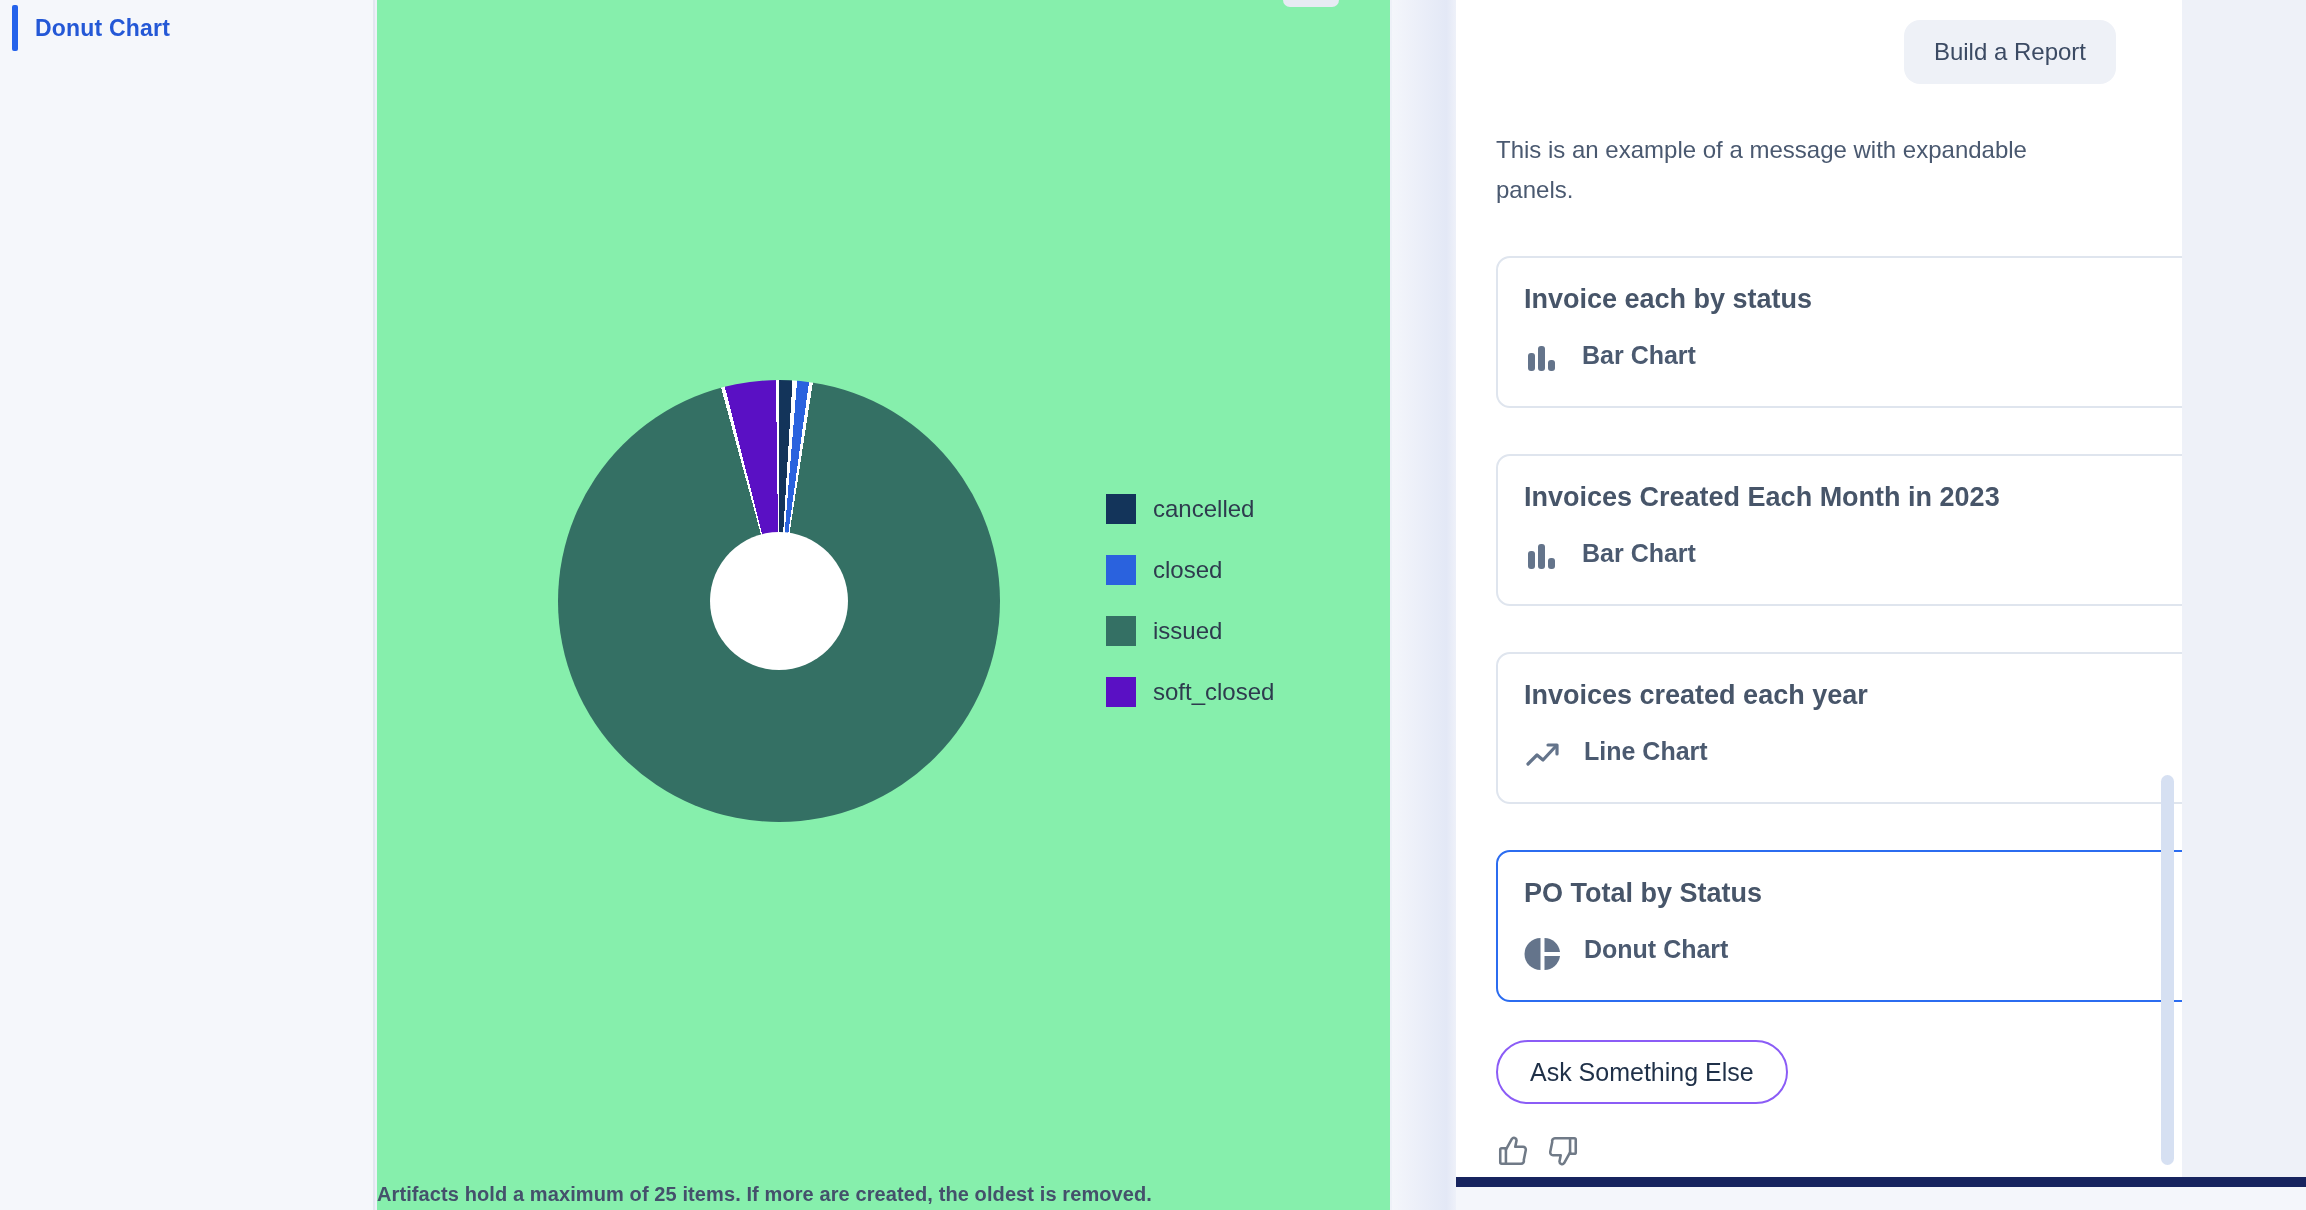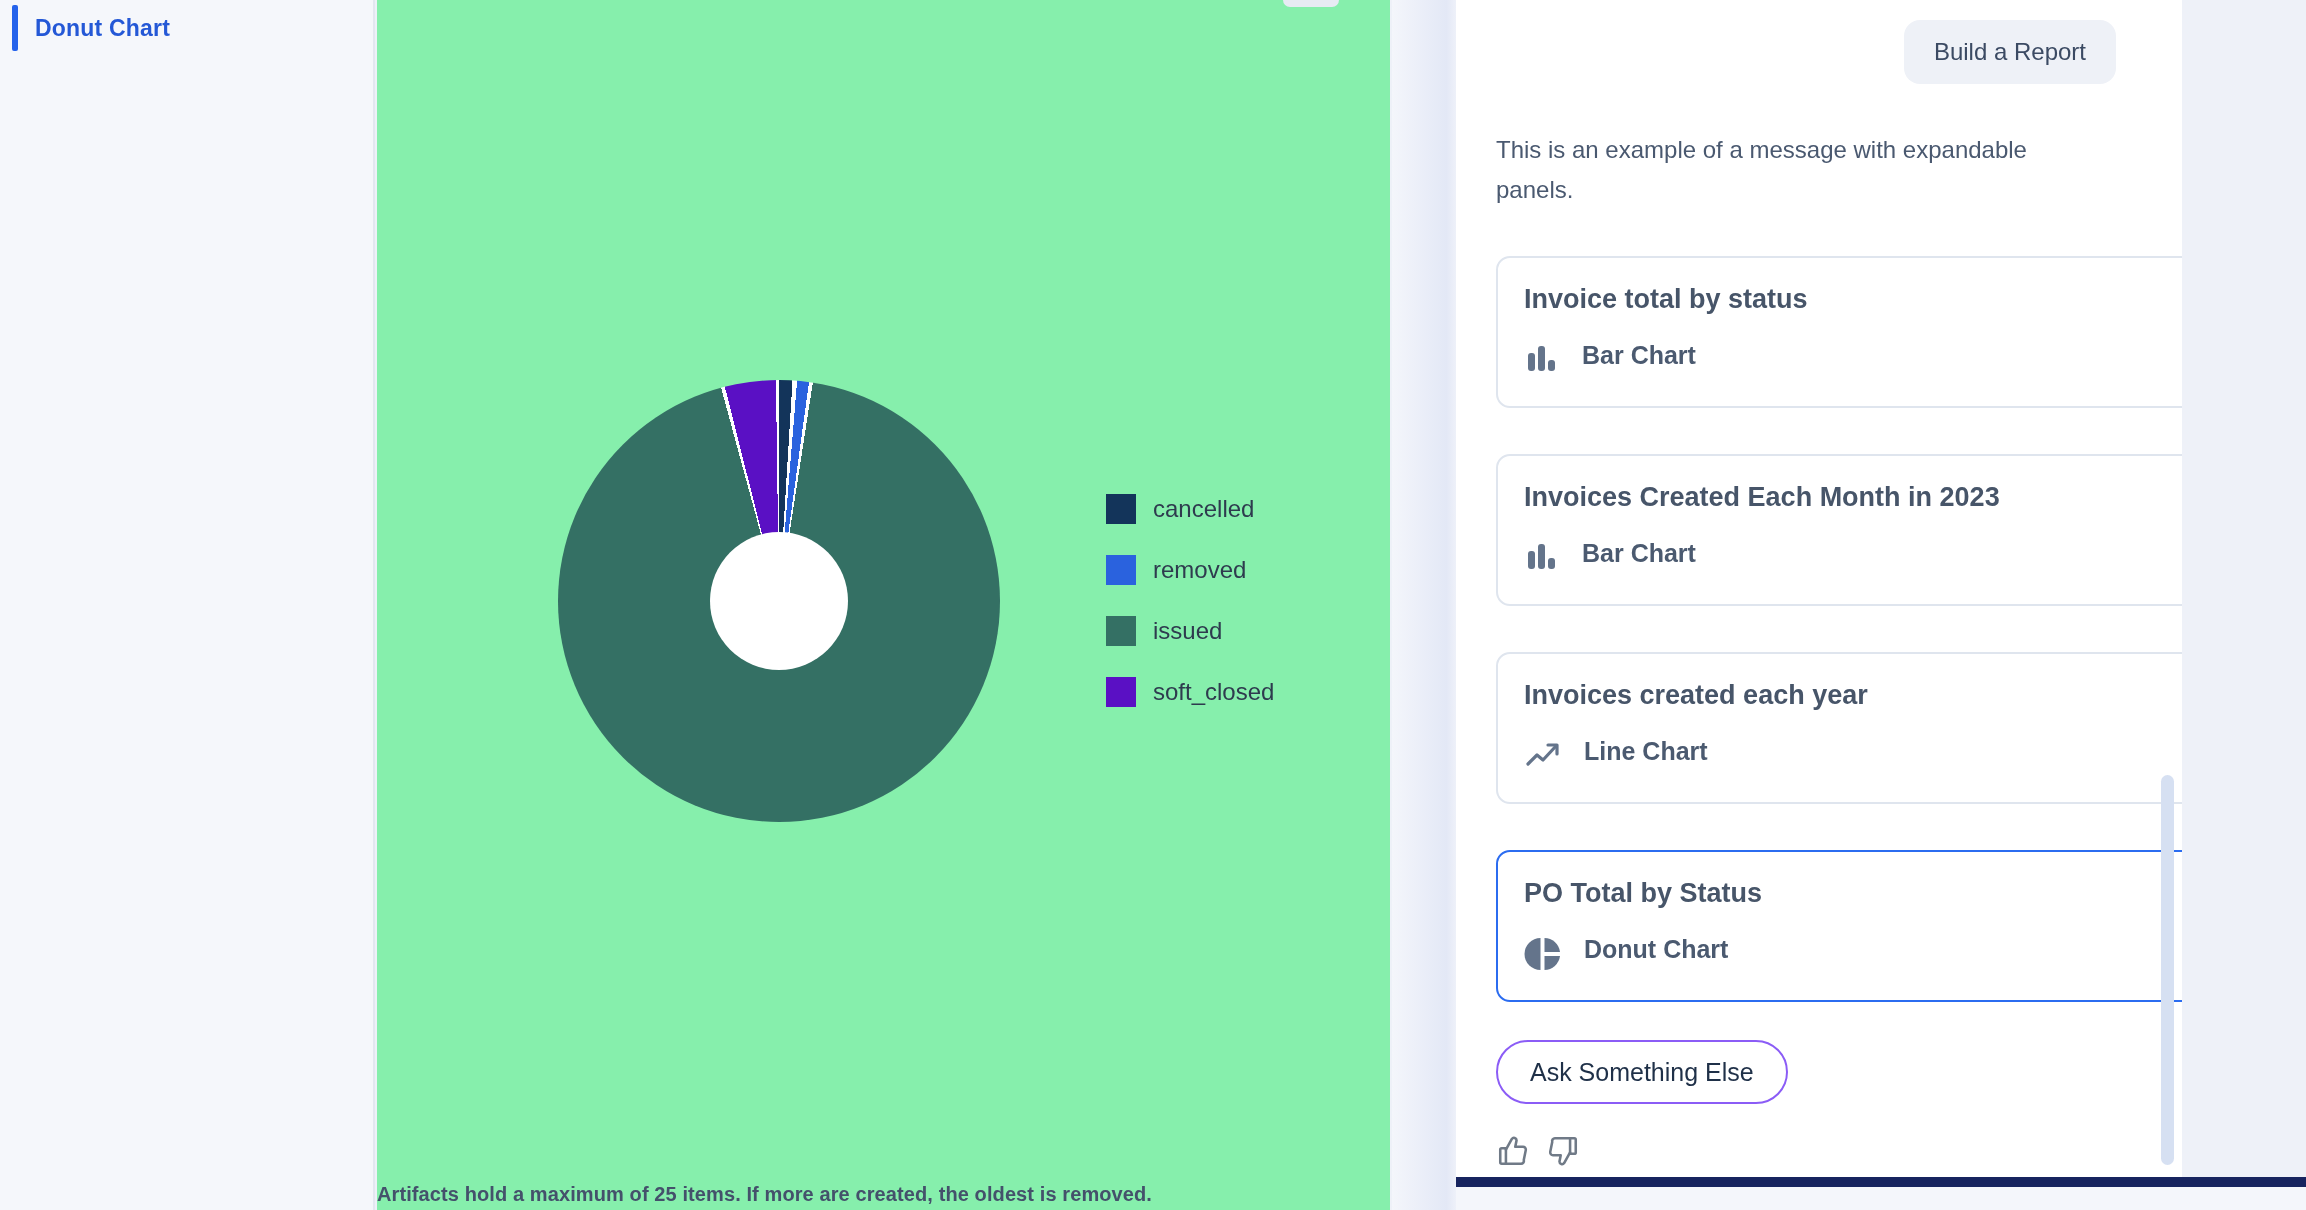--- a/index.html
+++ b/index.html
@@ -130,21 +130,21 @@
     <div class="donut-hole"></div>
   </div>
 
   <div class="legend">
     <div class="legend-row">
       <div class="legend-swatch" style="background-color: rgb(19, 52, 90);"></div>
       <span class="legend-label">cancelled</span>
     </div>
     <div class="legend-row">
       <div class="legend-swatch" style="background-color: rgb(42, 98, 222);"></div>
-      <span class="legend-label">removed</span>
+      <span class="legend-label">closed</span>
     </div>
     <div class="legend-row">
       <div class="legend-swatch" style="background-color: rgb(52, 112, 100);"></div>
       <span class="legend-label">issued</span>
     </div>
     <div class="legend-row">
       <div class="legend-swatch" style="background-color: rgb(90, 16, 196);"></div>
       <span class="legend-label">soft_closed</span>
     </div>
   </div>
@@ -155,21 +155,21 @@
 <div class="gap-strip"></div>
 
 <div class="chat">
   <div class="chat-inner">
 
     <div class="user-bubble">Build a Report</div>
 
     <div class="assistant-text">This is an example of a message with expandable panels.</div>
 
     <div class="panel-card">
-      <div class="card-title">Invoice total by status</div>
+      <div class="card-title">Invoice each by status</div>
       <div class="card-row">
         <svg class="icon" width="36" height="36" viewBox="0 0 36 36">
           <rect x="4" y="12" width="7" height="18" rx="3" fill="#64748b"></rect>
           <rect x="14" y="5" width="7" height="25" rx="3" fill="#64748b"></rect>
           <rect x="24" y="19" width="7" height="11" rx="3" fill="#64748b"></rect>
         </svg>
         <span class="card-type">Bar Chart</span>
         <svg class="icon expand" width="32" height="32" viewBox="0 0 32 32" fill="none" stroke="#33383f" stroke-width="2.5">
           <rect x="4" y="3" width="24" height="26" rx="3"></rect>
           <path d="M10 14 v-4 h4" stroke-linecap="round"></path>

